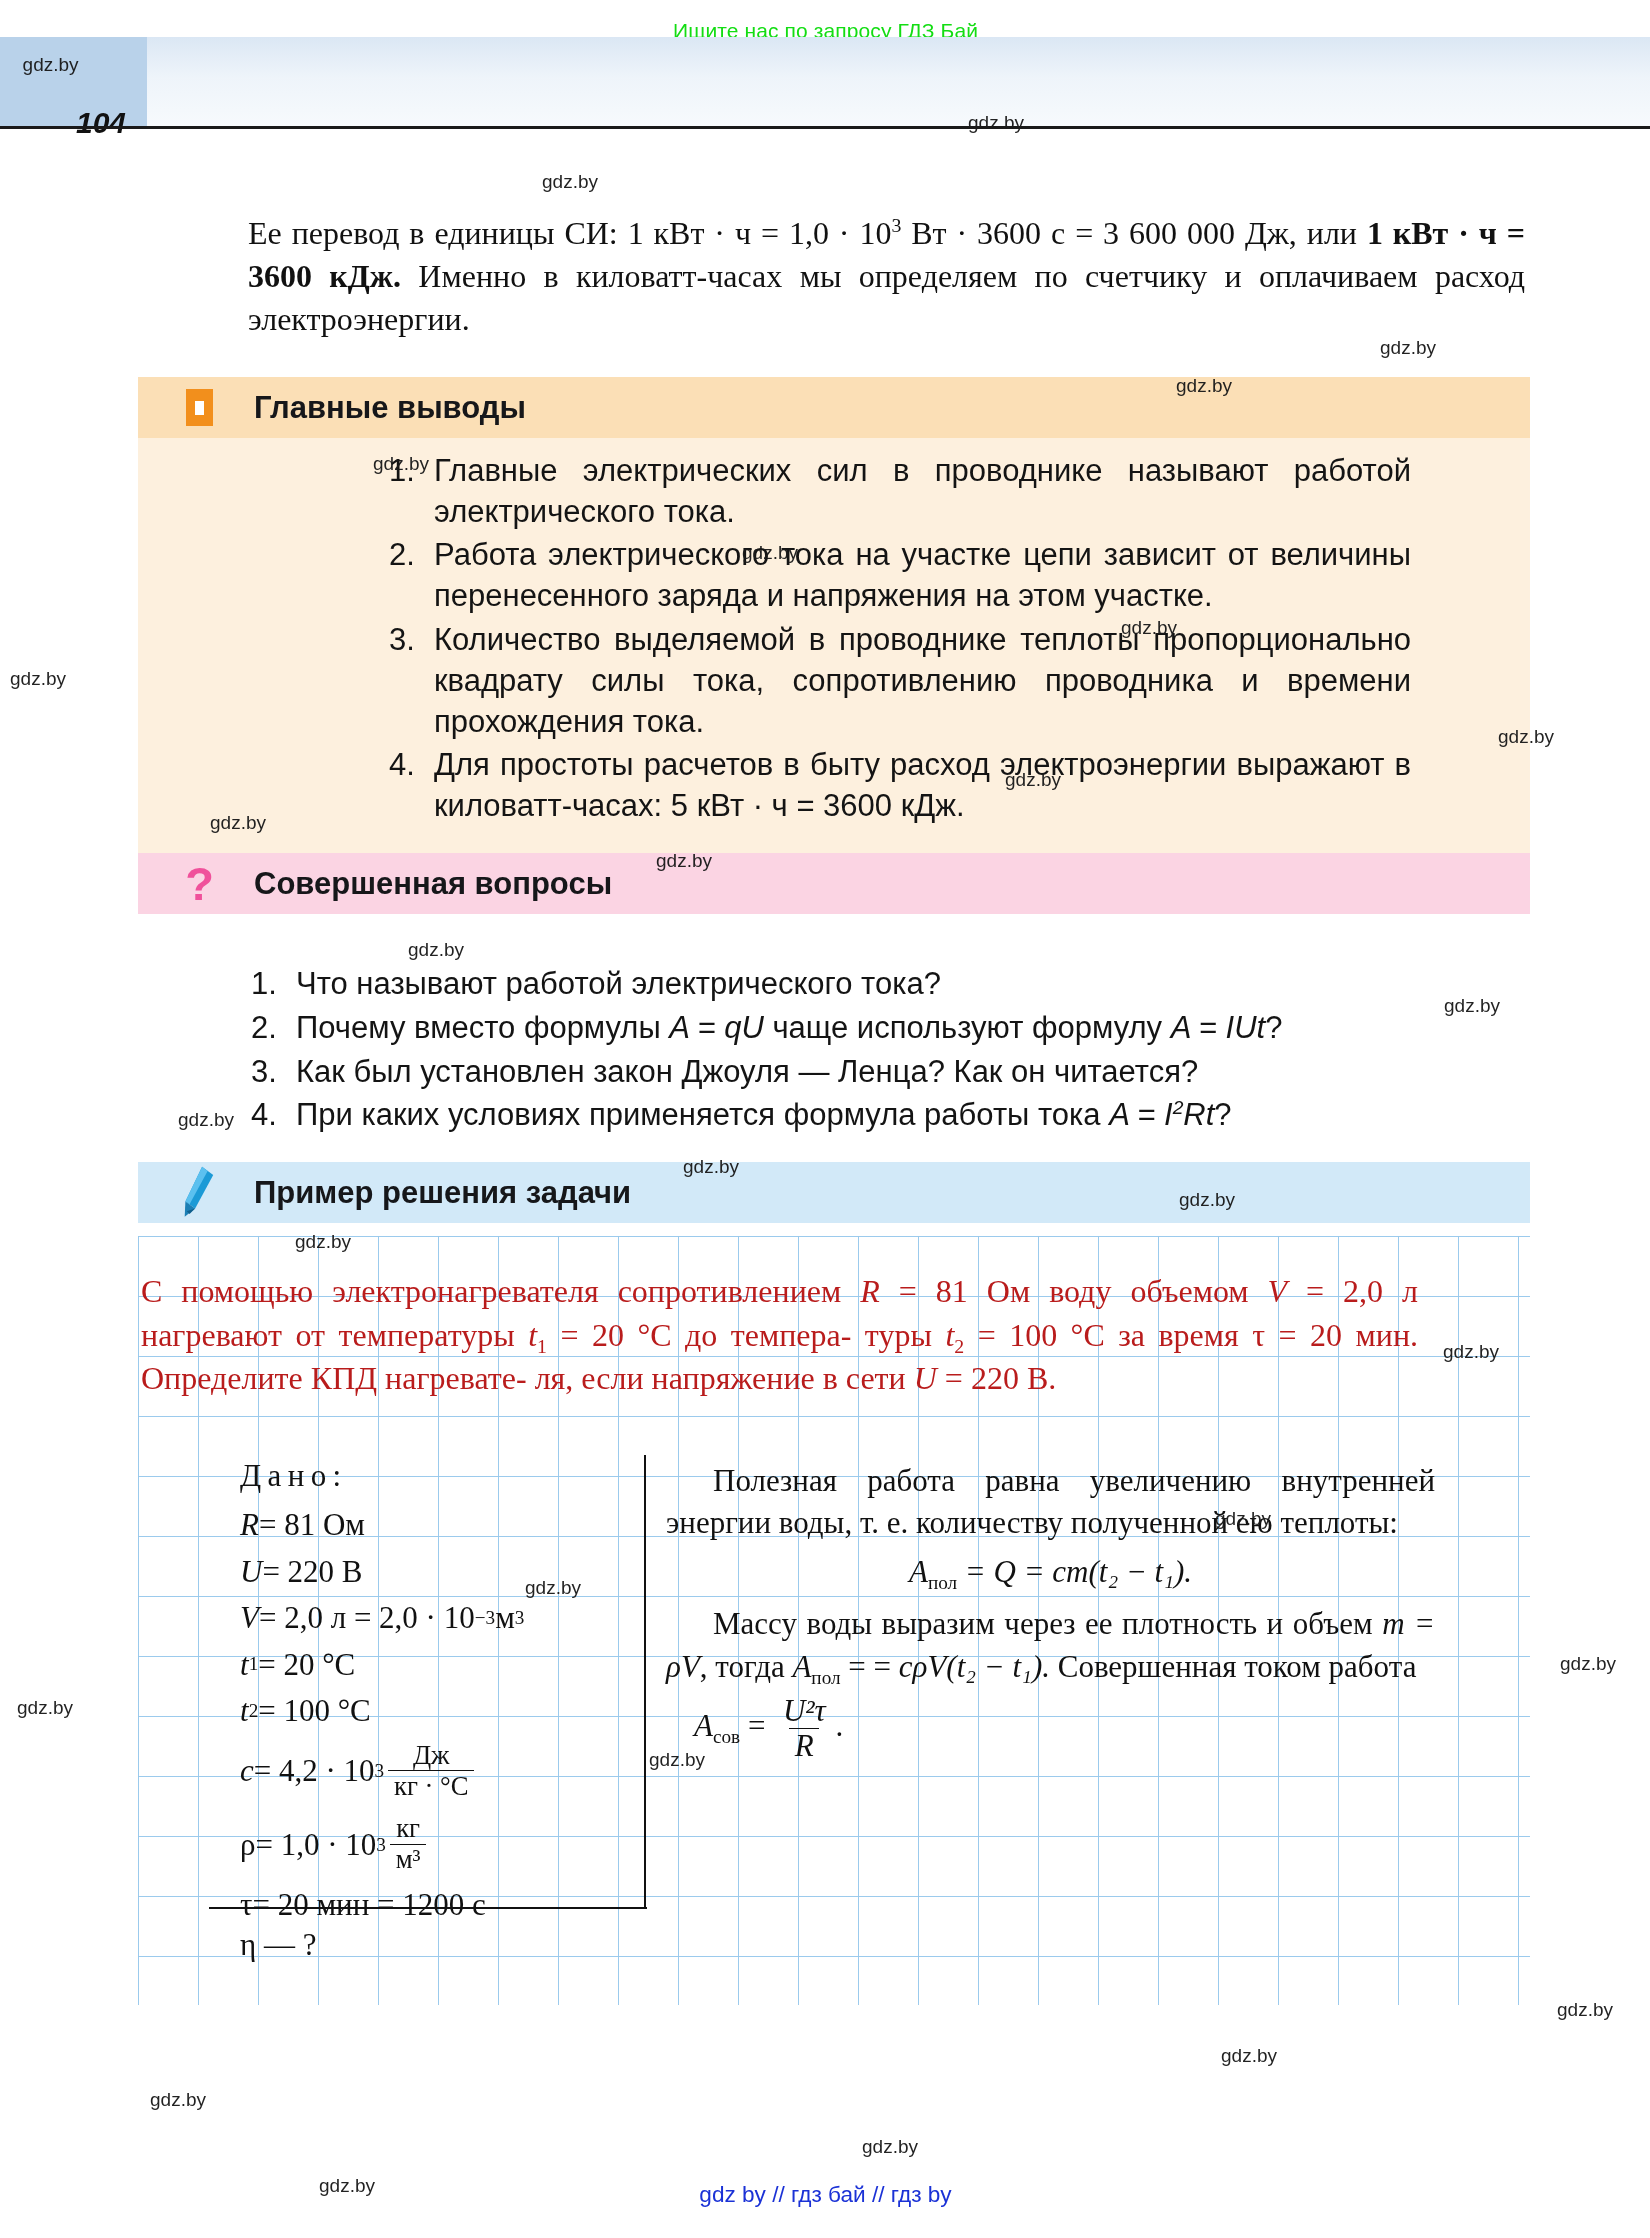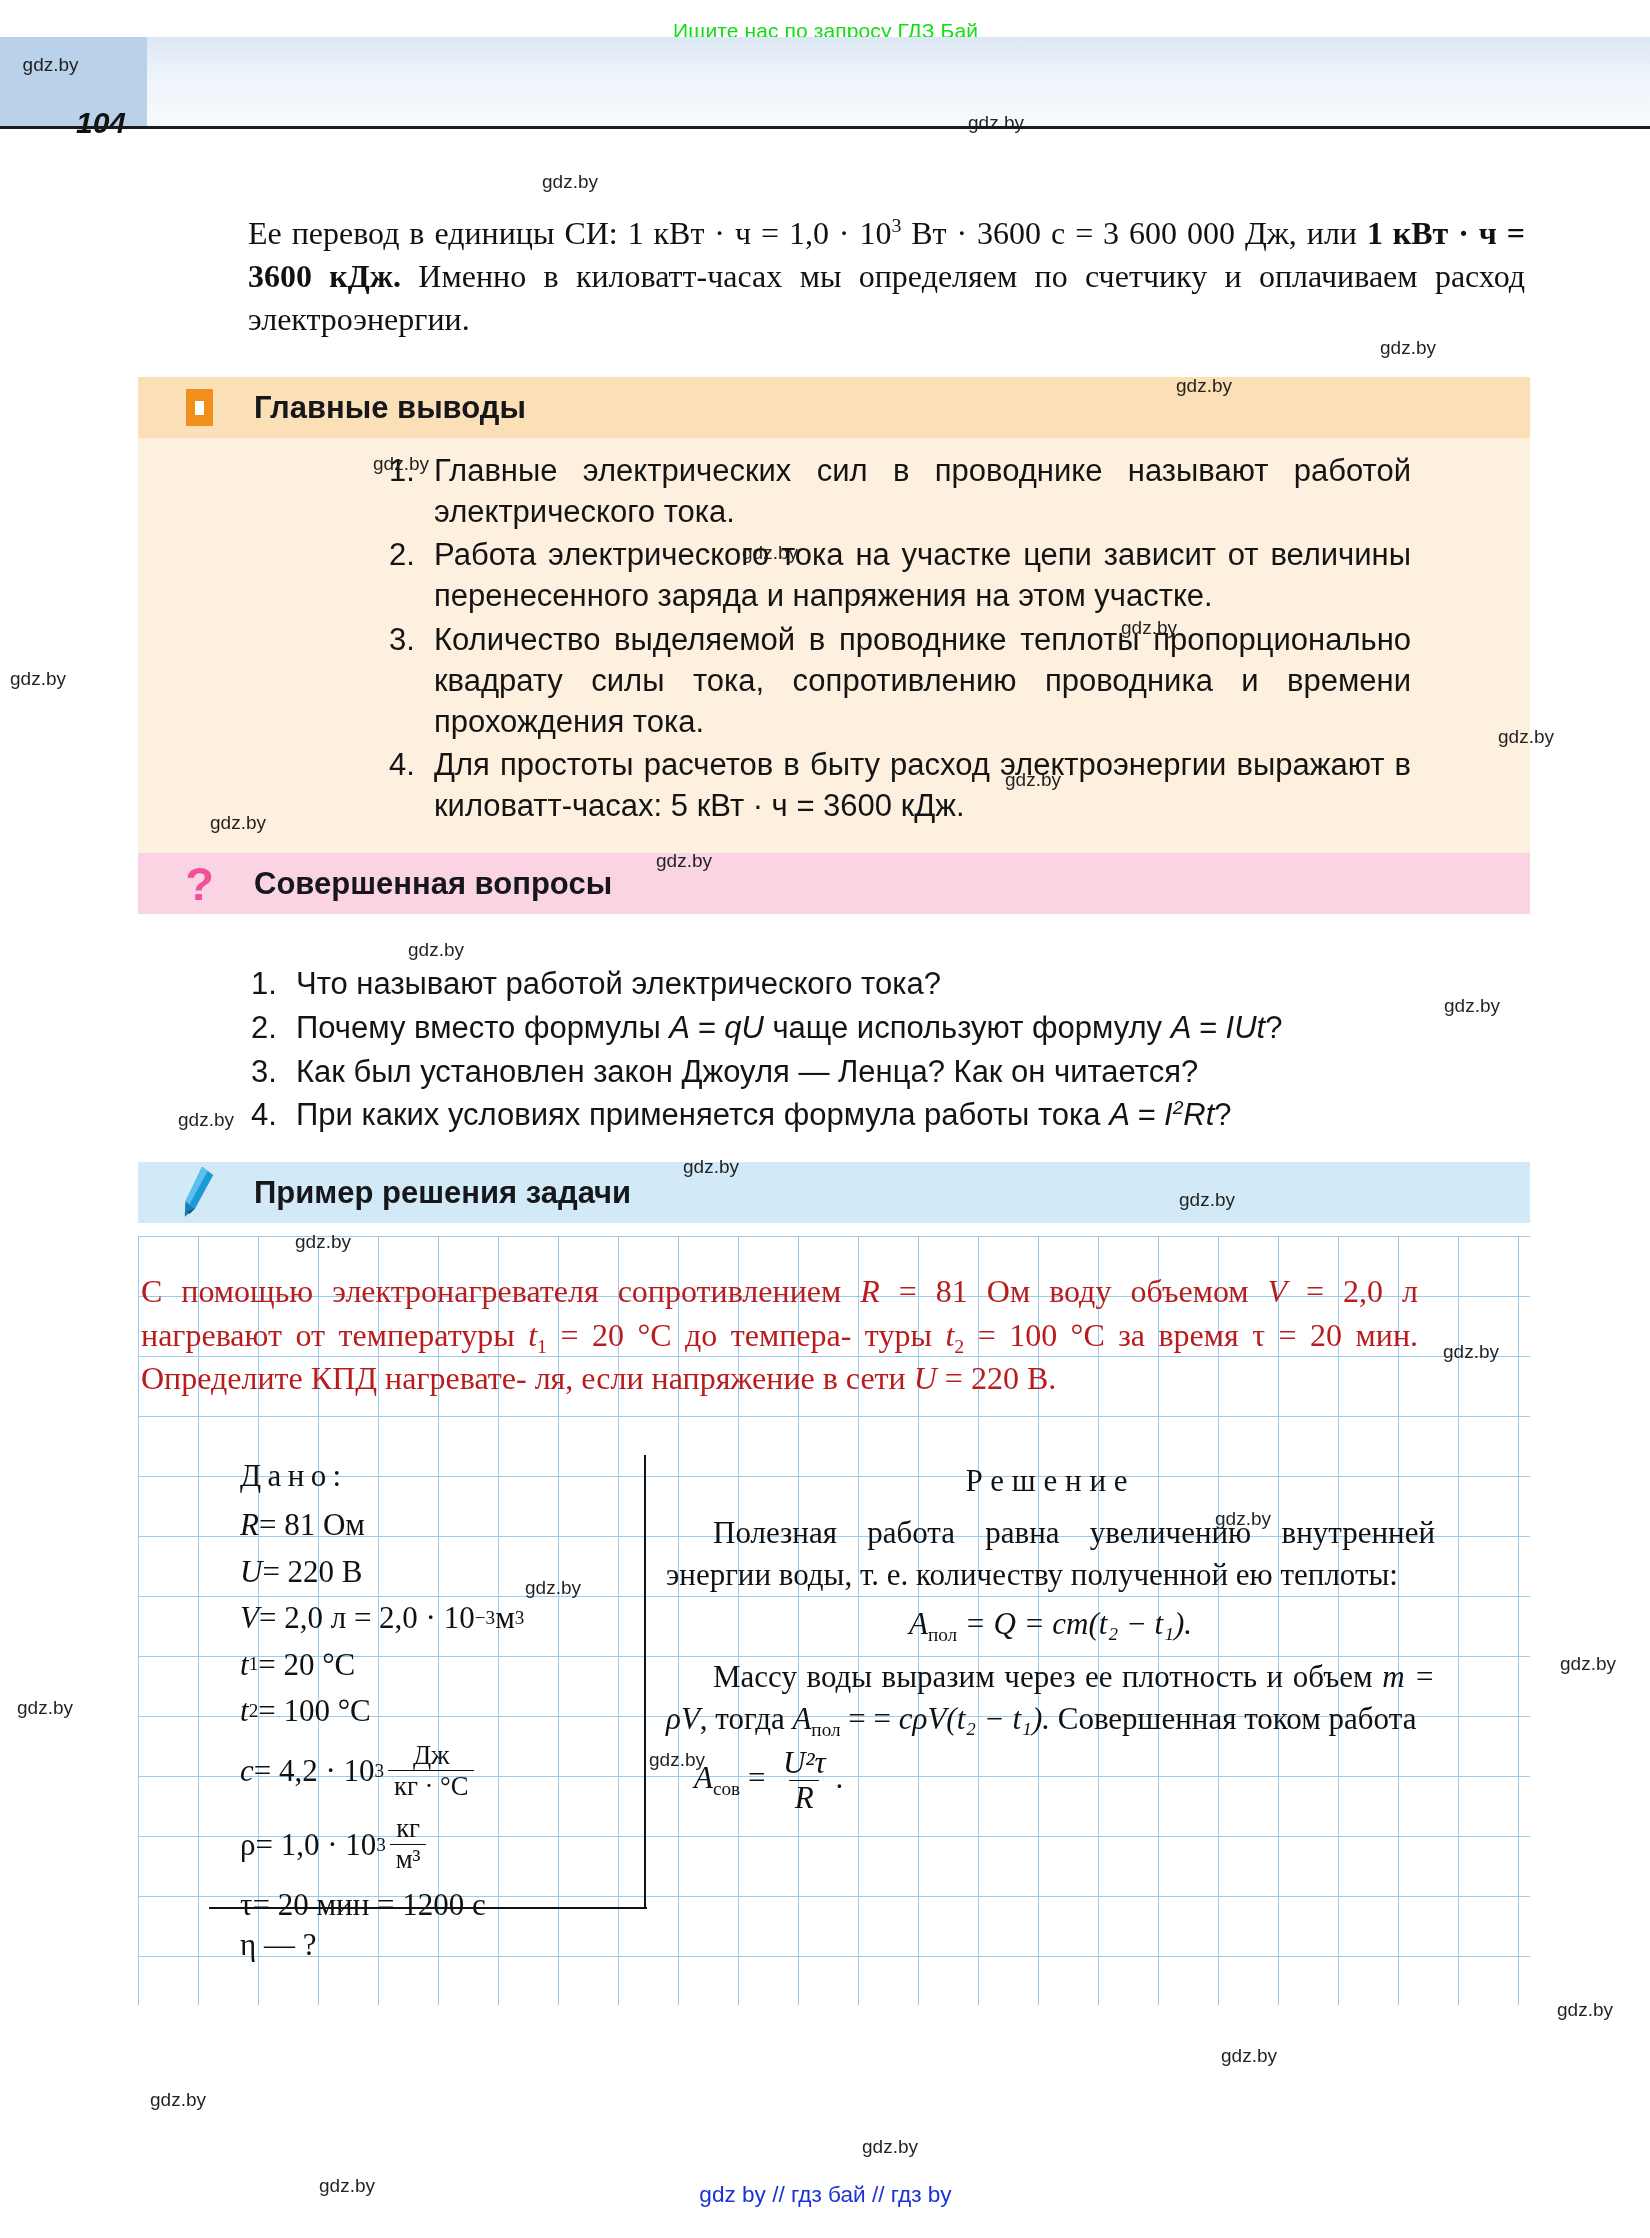--- a/index.html
+++ b/index.html
@@ -285,21 +285,20 @@
     <div class="row">
         <span>τ</span>
         <span> = 20 мин = 1200 с</span>
       </div>
   </div>
   <div class="divider-v"></div>
   <div class="divider-h"></div>
   <div class="answer-row">η — ?</div>
 
   <div class="solution">
-    <div class="sol-title">Решение</div>
 
 
     <div class="sol-p ind">Полезная работа равна увеличению внутренней энергии воды, т. е. количеству полученной ею теплоты:</div>
 
     <div class="sol-eq">
       <i>A</i><sub>пол</sub><i> = Q = cm(t₂ − t₁).</i>
     </div>
 
     <div class="sol-p ind">
       <span>Массу воды выразим через ее плотность и объем  </span><i>m = ρV</i><span>,  тогда  </span><i>A</i><sub>пол</sub><span> =</span>

